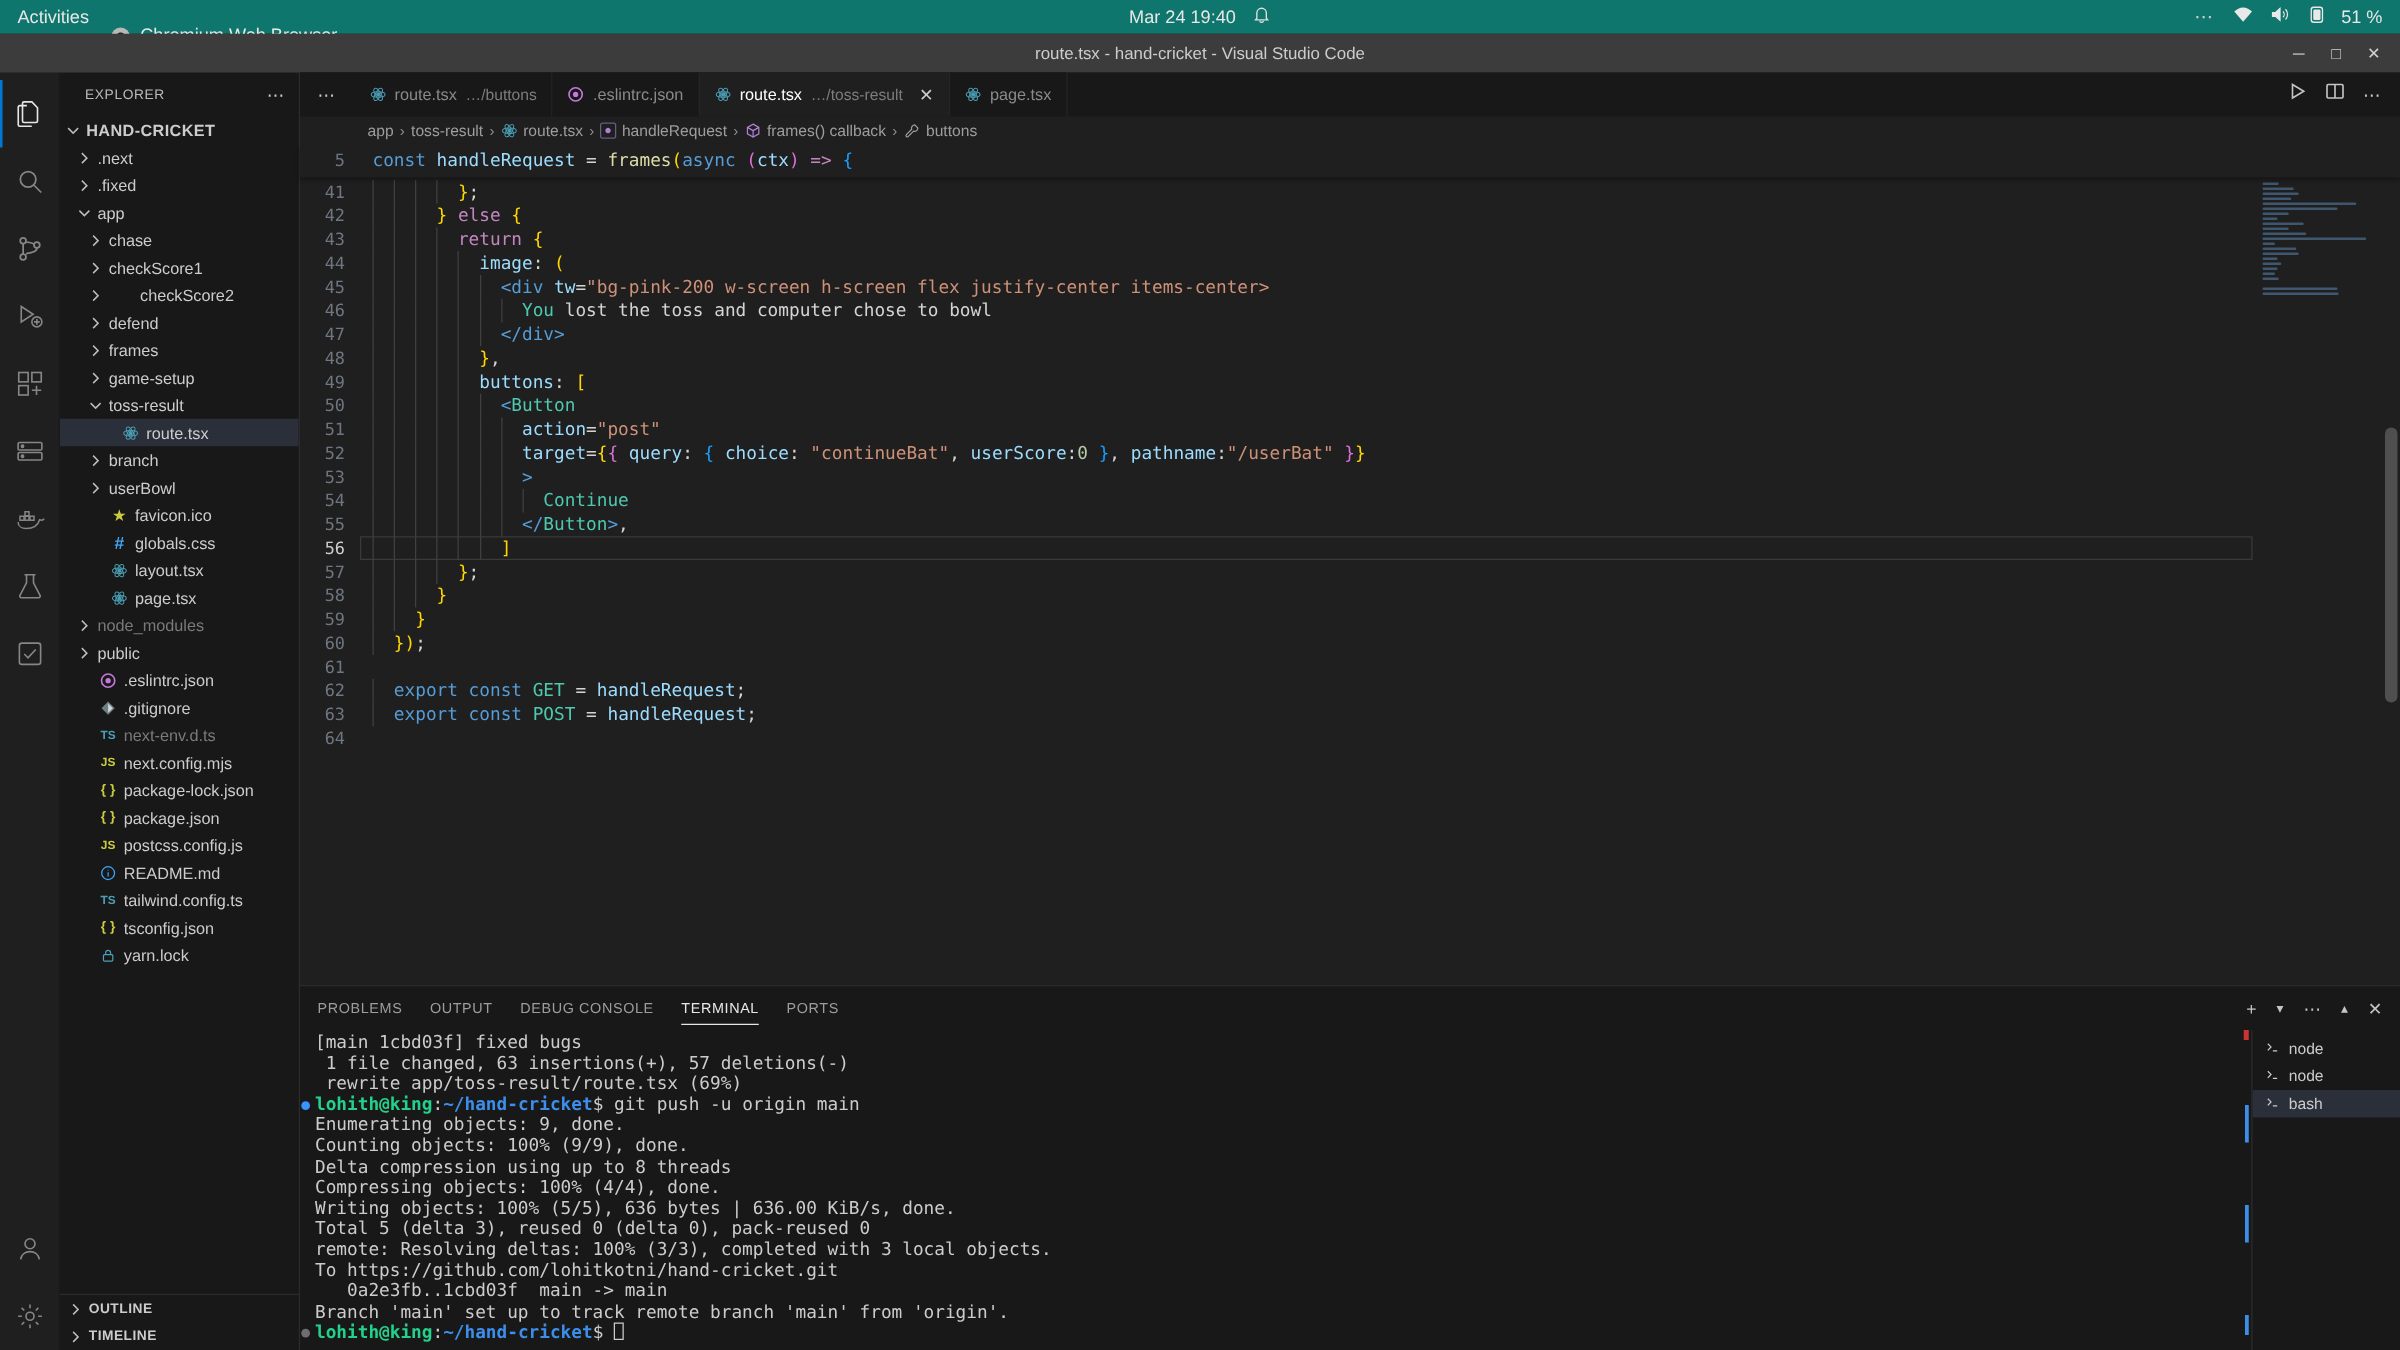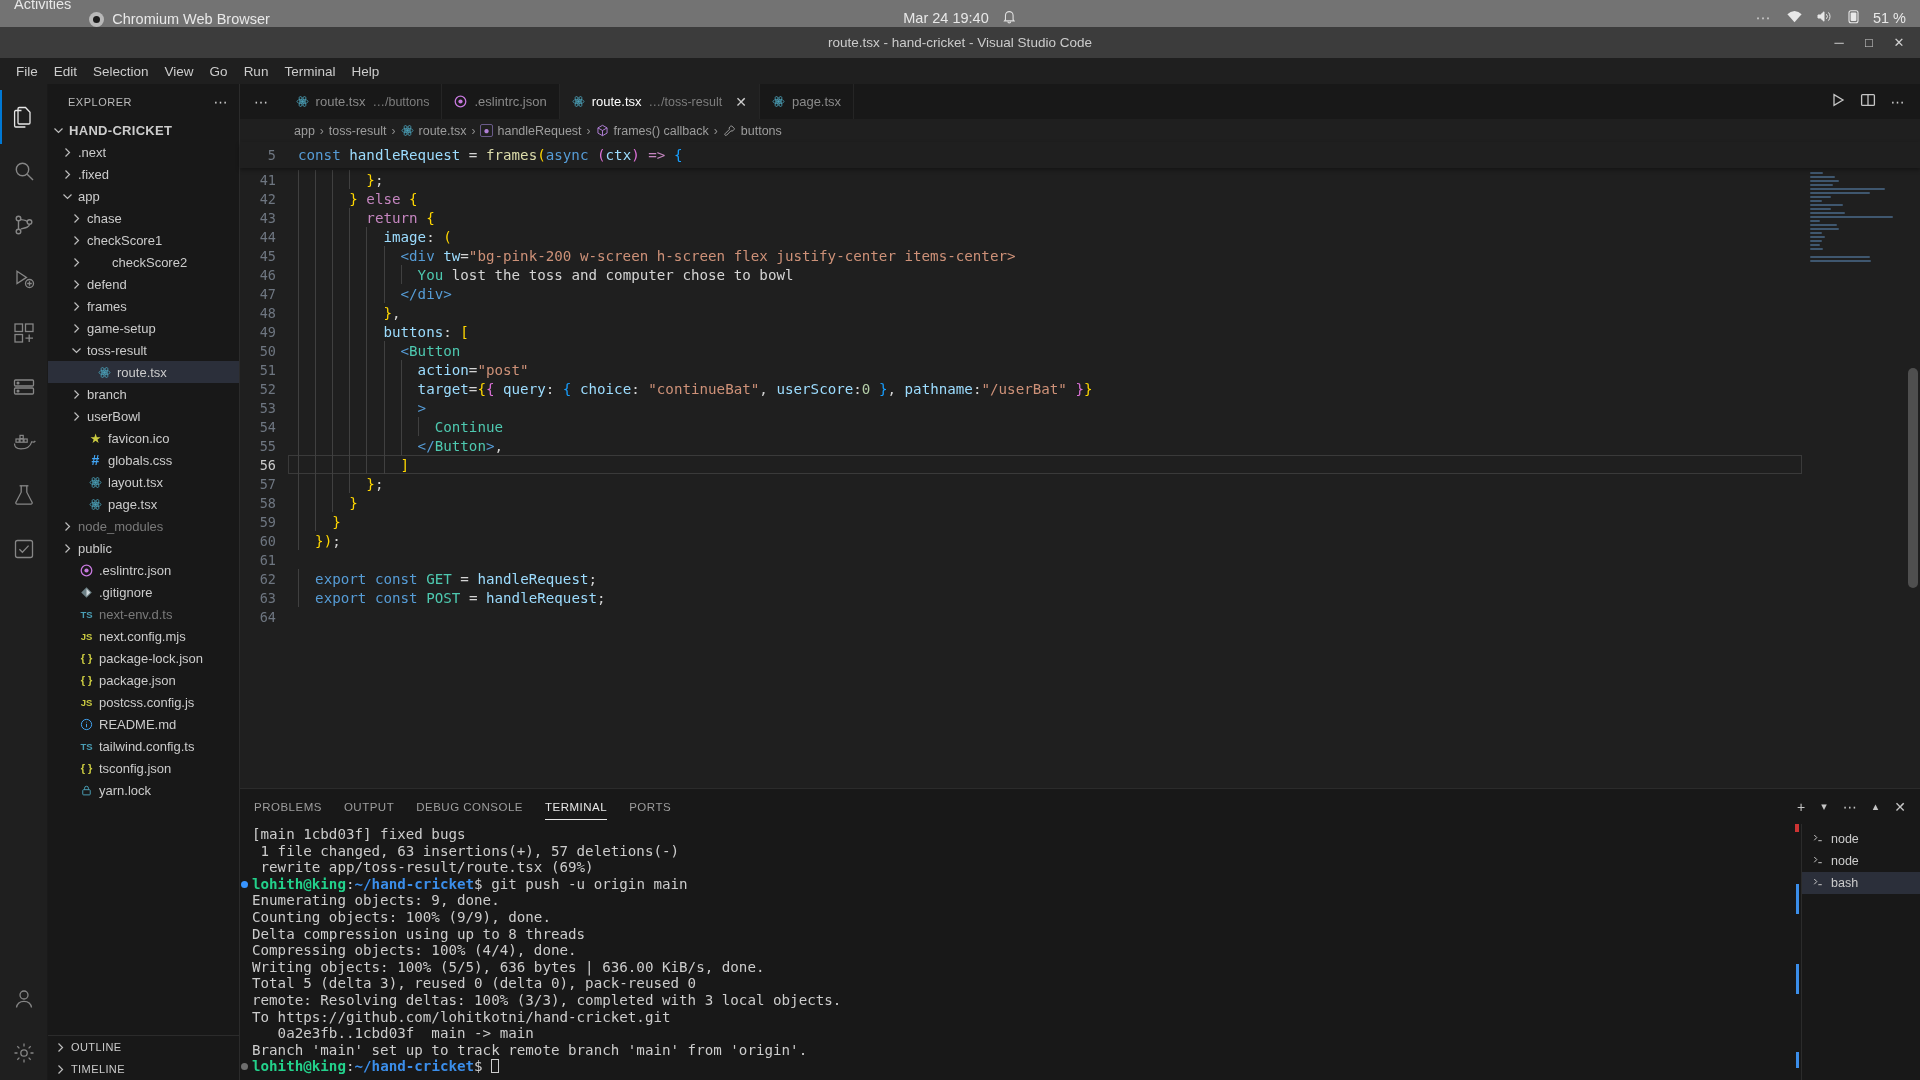--- a/index.html
+++ b/index.html
@@ -7,22 +7,22 @@
     width: 1920px; height: 1080px;
     background: #1e1e1e;
     font-family: "Liberation Sans", sans-serif;
     overflow: hidden;
     -webkit-font-smoothing: antialiased;
   }
   .screen { position: relative; width: 1920px; height: 1080px; display: flex; flex-direction: column; }
 
   
   .gnome-bar {
-    height: 27px; background: #737373; color: #d6d6d6;
-    display: flex; align-items: flex-end; font-size: 14.5px; flex: 0 0 27px;
+    height: 27px; background: #0f766e; color: #d6d6d6;
+    display: flex; align-items: center; font-size: 14.5px; flex: 0 0 27px;
     position: relative;
   }
   .gnome-left { display: flex; align-items: center; gap: 18px; padding-left: 14px; }
   .gnome-activities { font-size: 14.5px; color: #e8e8e8; }
   .gnome-app { display: flex; align-items: center; gap: 8px; color: #e8e8e8; margin-top: 31px; }
   .chromium-ico {
     width: 15px; height: 15px; border-radius: 50%;
     background: #b8b8b8; display: inline-block; position: relative;
   }
   .chromium-ico::after {
@@ -94,21 +94,21 @@
   }
   .trow.root { font-weight: bold; font-size: 11.5px; letter-spacing: .3px; }
   .trow.selected { background: #2b2f3a; }
   .trow.dim { color: #7a7a7a; }
   .chev { width: 13px; flex: 0 0 13px; display: flex; align-items: center; justify-content: center; color: #bdbdbd; }
   .fico { width: 17px; flex: 0 0 17px; display: flex; align-items: center; justify-content: center; font-size: 11px; }
   .tlabel { font-size: 13px; }
   .sb-bottom { border-top: 1px solid #2b2b2b; }
   .sb-sec {
     height: 22px; display: flex; align-items: center; gap: 4px; padding-left: 6px;
-    color: #cccccc; font-size: 11px; font-weight: normal; letter-spacing: .4px;
+    color: #cccccc; font-size: 11px; font-weight: bold; letter-spacing: .4px;
   }
 
   
   .editor-col { flex: 1 1 auto; display: flex; flex-direction: column; min-width: 0; background: #1f1f1f; }
 
   .tabbar { height: 35px; background: #181818; display: flex; align-items: stretch; position: relative; flex: 0 0 35px; }
   .tab {
     display: flex; align-items: center; gap: 7px; padding: 0 12px;
     background: #181818; color: #8a8a8a; font-size: 13px; border-right: 1px solid #252525;
     max-width: 260px; white-space: nowrap;
@@ -244,30 +244,20 @@
 
   <div class="vs-titlebar">
     <span>route.tsx - hand-cricket - Visual Studio Code</span>
     <div class="win-btns">
       <span class="win-btn">─</span>
       <span class="win-btn">□</span>
       <span class="win-btn">✕</span>
     </div>
   </div>
 
-  <div class="menubar" id="menubar">
-      <span class="menu-item">File</span>
-      <span class="menu-item">Edit</span>
-      <span class="menu-item">Selection</span>
-      <span class="menu-item">View</span>
-      <span class="menu-item">Go</span>
-      <span class="menu-item">Run</span>
-      <span class="menu-item">Terminal</span>
-      <span class="menu-item">Help</span>
-    </div>
 
   <div class="body-row">
 
     <div class="activitybar">
       <div class="act-icon active">
         <svg width="24" height="24" viewBox="0 0 24 24" fill="none" stroke="currentColor" stroke-width="1.3">
           <path d="M13.5 2.5H7.2A1.2 1.2 0 006 3.7v14.1a1.2 1.2 0 001.2 1.2h9.6a1.2 1.2 0 001.2-1.2V7.2z"></path>
           <path d="M9.5 5.5H3.8a1.2 1.2 0 00-1.2 1.2v14.1a1.2 1.2 0 001.2 1.2h9.6"></path>
         </svg>
       </div>

